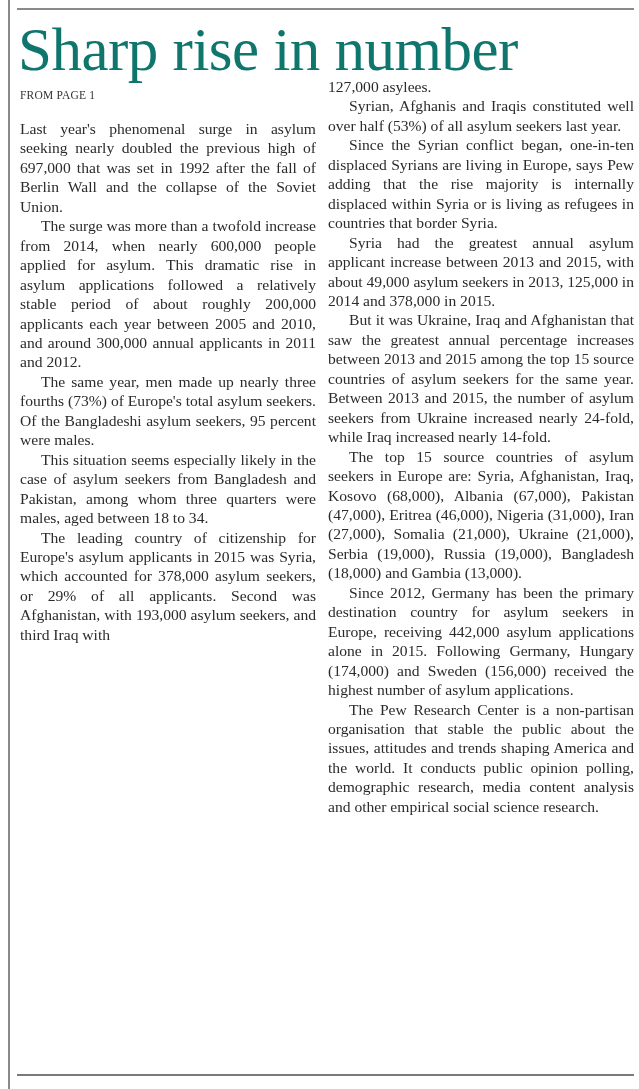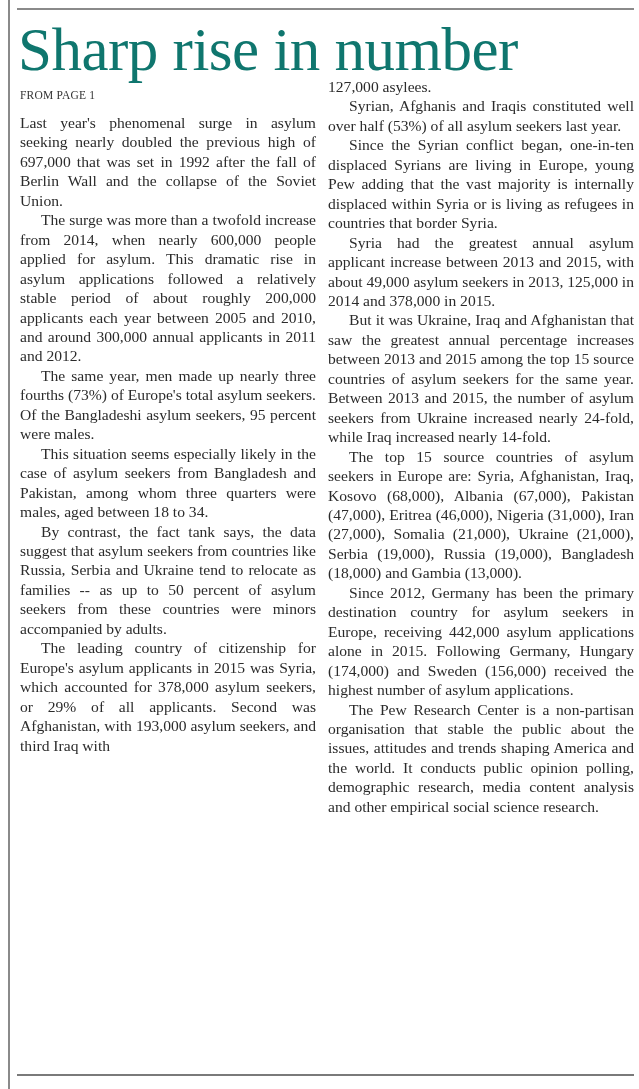--- a/index.html
+++ b/index.html
@@ -67,21 +67,21 @@
     .col-right {
       left: 328px;
       width: 306px;
     }
     .kicker {
       font-size: 11.5px;
       line-height: 14px;
       font-weight: normal;
       letter-spacing: 0.2px;
       text-transform: uppercase;
-      margin: 0 0 11px 0;
+      margin: 0 0 17px 0;
       color: #333;
       display: block;
     }
     p {
       margin: 0;
       text-indent: 21px;
     }
     p.no-indent {
       text-indent: 0;
     }
@@ -93,28 +93,27 @@
 <div class="top-rule"></div>
 
 <h1 class="headline">Sharp rise in number</h1>
 
 <div class="column col-left">
   <span class="kicker">FROM PAGE 1</span>
   <p class="no-indent">Last year's phenomenal surge in asylum seeking nearly doubled the previous high of 697,000 that was set in 1992 after the fall of Berlin Wall and the collapse of the Soviet Union.</p>
   <p>The surge was more than a twofold increase from 2014, when nearly 600,000 people applied for asylum. This dramatic rise in asylum applica­tions followed a relatively stable period of about roughly 200,000 applicants each year between 2005 and 2010, and around 300,000 annual applicants in 2011 and 2012.</p>
   <p>The same year, men made up nearly three fourths (73%) of Europe's total asylum seekers. Of the Bangladeshi asylum seekers, 95 percent were males.</p>
   <p>This situation seems especially likely in the case of asylum seekers from Bangladesh and Pakistan, among whom three quarters were males, aged between 18 to 34.</p>
-  <p>By contrast, the fact tank says, the data suggest that asylum seekers from countries like Russia, Serbia and Ukraine tend to relocate as families -- as up to 50 percent of asylum seekers from these countries were minors accompa­nied by adults.</p>
   <p>The leading country of citizenship for Europe's asylum applicants in 2015 was Syria, which accounted for 378,000 asylum seekers, or 29% of all applicants. Second was Afghanistan, with 193,000 asylum seekers, and third Iraq with</p>
 </div>
 
 <div class="column col-right" style="top:77px;">
   <p class="no-indent">127,000 asylees.</p>
   <p>Syrian, Afghanis and Iraqis consti­tuted well over half (53%) of all asylum seekers last year.</p>
-  <p>Since the Syrian conflict began, one-in-ten displaced Syrians are living in Europe, young Pew adding that the vast majority is internally displaced within Syria or is living as refugees in countries that border Syria.</p>
+  <p>Since the Syrian conflict began, one-in-ten displaced Syrians are living in Europe, says Pew adding that the rise majority is internally displaced within Syria or is living as refugees in countries that border Syria.</p>
   <p>Syria had the greatest annual asylum applicant increase between 2013 and 2015, with about 49,000 asylum seekers in 2013, 125,000 in 2014 and 378,000 in 2015.</p>
   <p>But it was Ukraine, Iraq and Afghanistan that saw the greatest annual percentage increases between 2013 and 2015 among the top 15 source countries of asylum seekers for the same year. Between 2013 and 2015, the number of asylum seekers from Ukraine increased nearly 24-fold, while Iraq increased nearly 14-fold.</p>
   <p>The top 15 source countries of asylum seekers in Europe are: Syria, Afghanistan, Iraq, Kosovo (68,000), Albania (67,000), Pakistan (47,000), Eritrea (46,000), Nigeria (31,000), Iran (27,000), Somalia (21,000), Ukraine (21,000), Serbia (19,000), Russia (19,000), Bangladesh (18,000) and Gambia (13,000).</p>
   <p>Since 2012, Germany has been the primary destination country for asylum seekers in Europe, receiving 442,000 asylum applications alone in 2015. Following Germany, Hungary (174,000) and Sweden (156,000) received the highest number of asylum applications.</p>
   <p>The Pew Research Center is a non-partisan organisation that stable the public about the issues, attitudes and trends shaping America and the world. It conducts public opinion polling, demographic research, media content analysis and other empirical social science research.</p>
 </div>
 
 <div class="bottom-rule"></div>
 
 </body></html>

